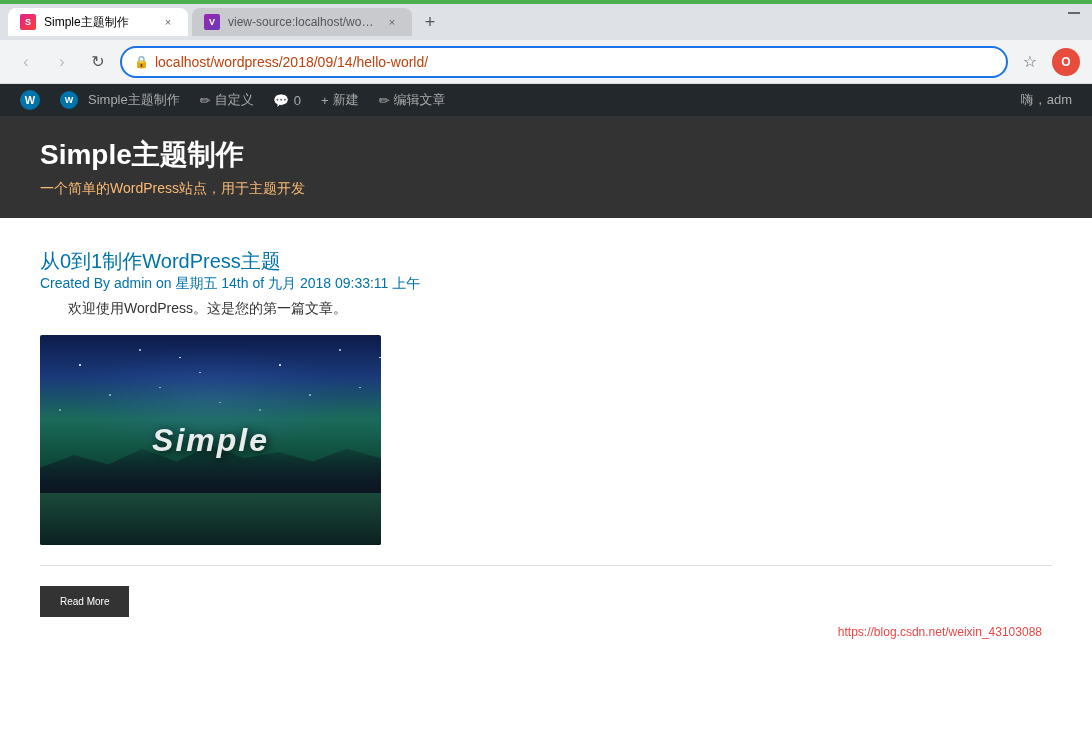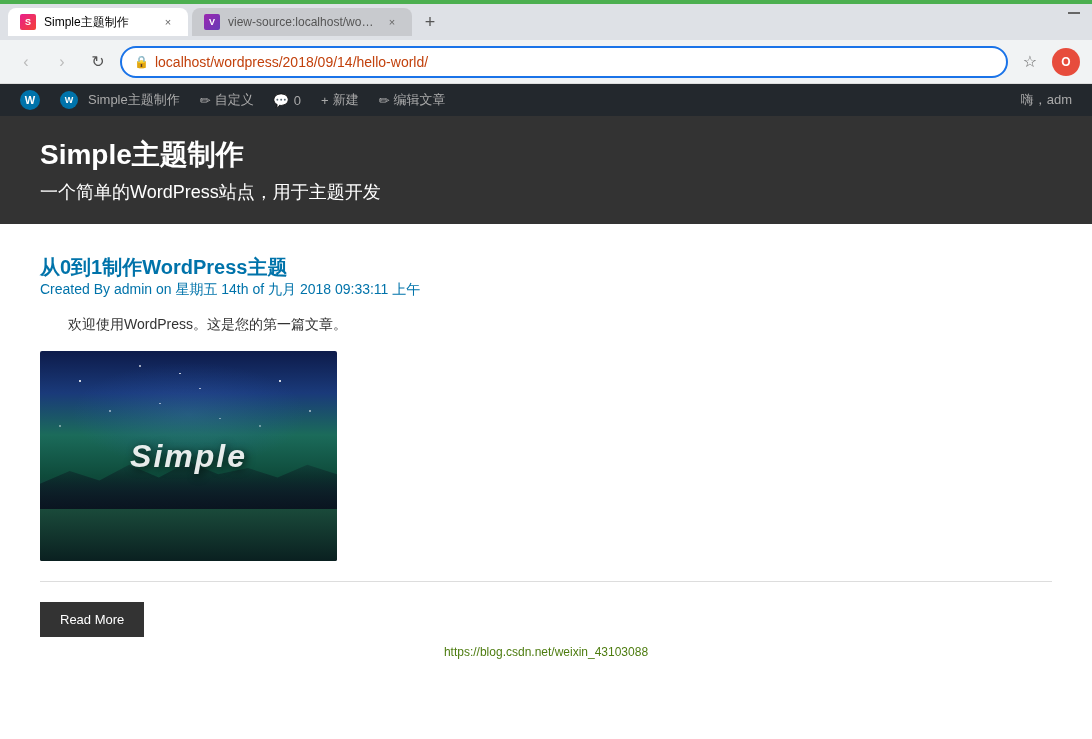--- a/index.html
+++ b/index.html
@@ -213,62 +213,62 @@
       background: #333;
       padding: 20px 40px;
     }
     .site-title {
       color: #fff;
       font-size: 28px;
       font-weight: bold;
       margin-bottom: 6px;
     }
     .site-tagline {
-      color: #ffffff;
-      font-size: 18px;
+      color: #fdba74;
+      font-size: 14px;
     }
 
     
     .main-content {
       background: #fff;
       padding: 30px 40px 20px 40px;
       flex: 1;
     }
 
     .post-title {
       font-size: 20px;
-      font-weight: bold;
+      font-weight: normal;
       color: #0073aa;
       margin-bottom: 12px;
       text-decoration: none;
       cursor: pointer;
     }
 
     .post-meta {
       font-size: 14px;
       color: #0073aa;
-      margin-bottom: 14px;
+      margin-bottom: 4px;
     }
 
     .post-excerpt {
       font-size: 14px;
       color: #333;
       line-height: 1.6;
       margin-bottom: 10px;
       margin-left: 28px;
     }
 
     .post-excerpt-link {
       color: #0073aa;
       text-decoration: underline;
     }
 
     .post-image-wrap {
       margin: 16px 0;
-      width: 297px;
+      width: 341px;
       height: 210px;
       position: relative;
       overflow: hidden;
       border-radius: 2px;
     }
     .post-image-bg {
       width: 100%;
       height: 100%;
       background: linear-gradient(to bottom,
         #0d1b4a 0%,
@@ -334,31 +334,31 @@
       border: none;
       border-top: 1px solid #ddd;
       margin: 20px 0;
     }
 
     .read-more-btn {
       display: inline-block;
       background: #333;
       color: #fff;
       padding: 10px 20px;
-      font-size: 13px;
+      font-size: 10px;
       cursor: pointer;
       border: none;
       text-decoration: none;
     }
 
     .watermark {
-      text-align: center;
+      text-align: right;
       padding: 8px 10px 4px;
       font-size: 12px;
-      color: #4d7c0f;
+      color: #ef4444;
     }
 
     .green-bar {
       height: 4px;
       background: #4caf50;
       width: 100%;
     }
   </style>
 </head>
 <body>

